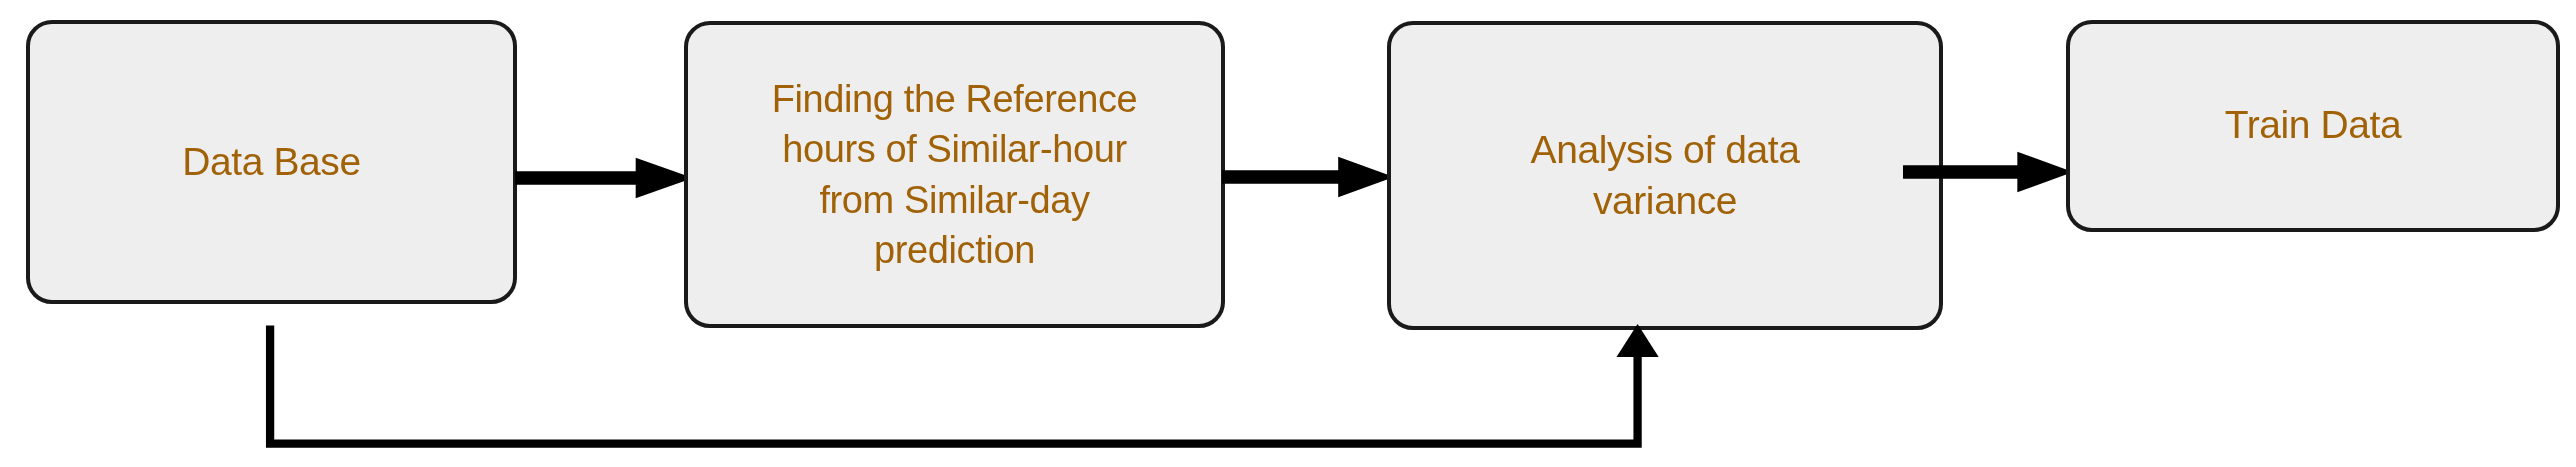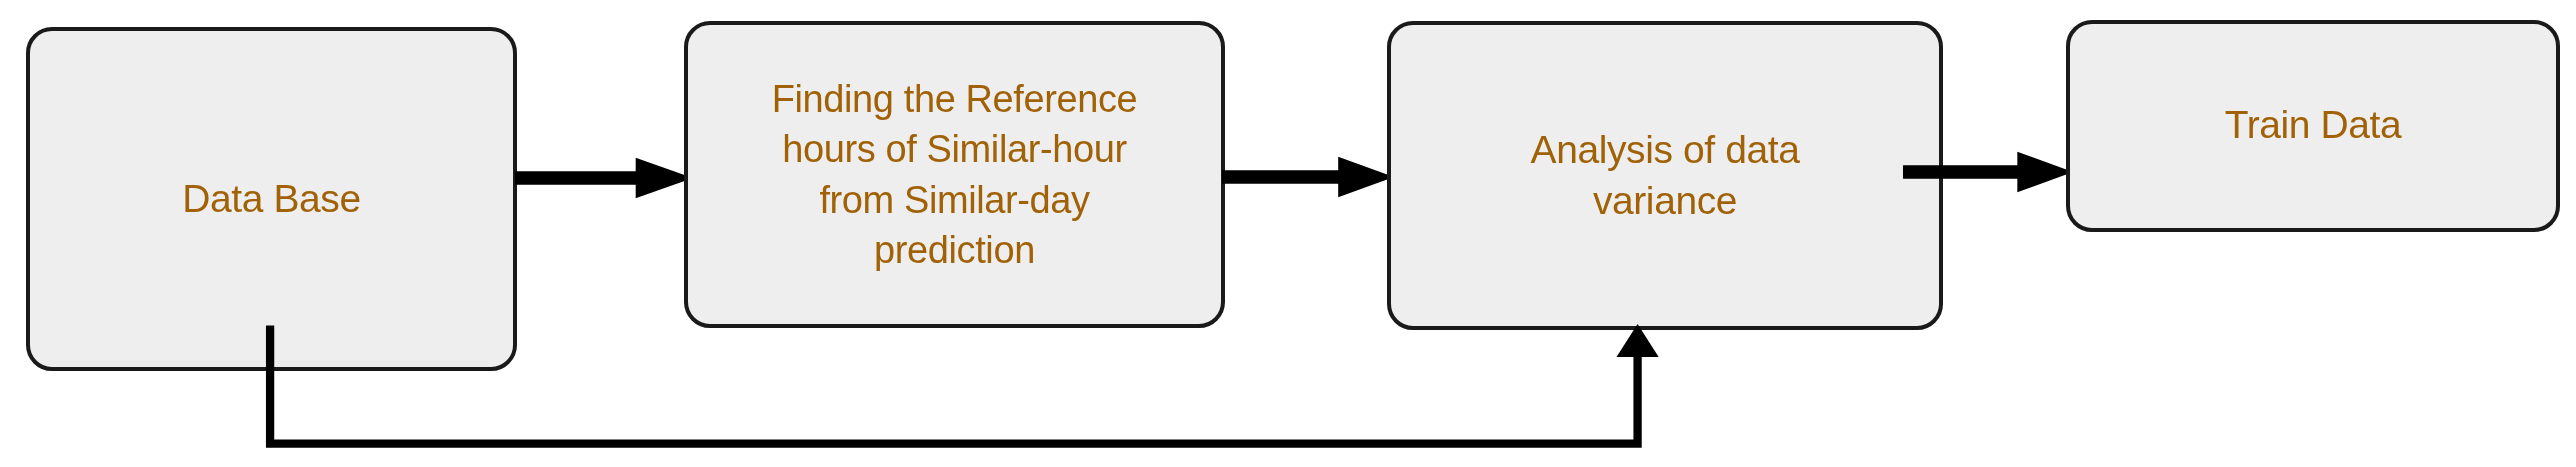--- a/index.html
+++ b/index.html
@@ -32,21 +32,21 @@
     font-size: 39px;
     line-height: 1.30;
     letter-spacing: -0.4px;
   }
   .node .node-label {
     display: block;
     padding: 0 16.6px;
     white-space: pre-line;
   }
   #node-database {
-    left: 26px;  top: 27px;  width: 491px;  height: 344px; justify-content: center;
+    left: 26px;  top: 20px;  width: 491px;  height: 284px; justify-content: center;
   }
   #node-finding {
     left: 684px; top: 21px;  width: 541px;  height: 307px;
     font-size: 38px;
     line-height: 1.32;
   }
   #node-variance {
     left: 1387px; top: 21px; width: 556px; height: 309px;
   }
   #node-train {

